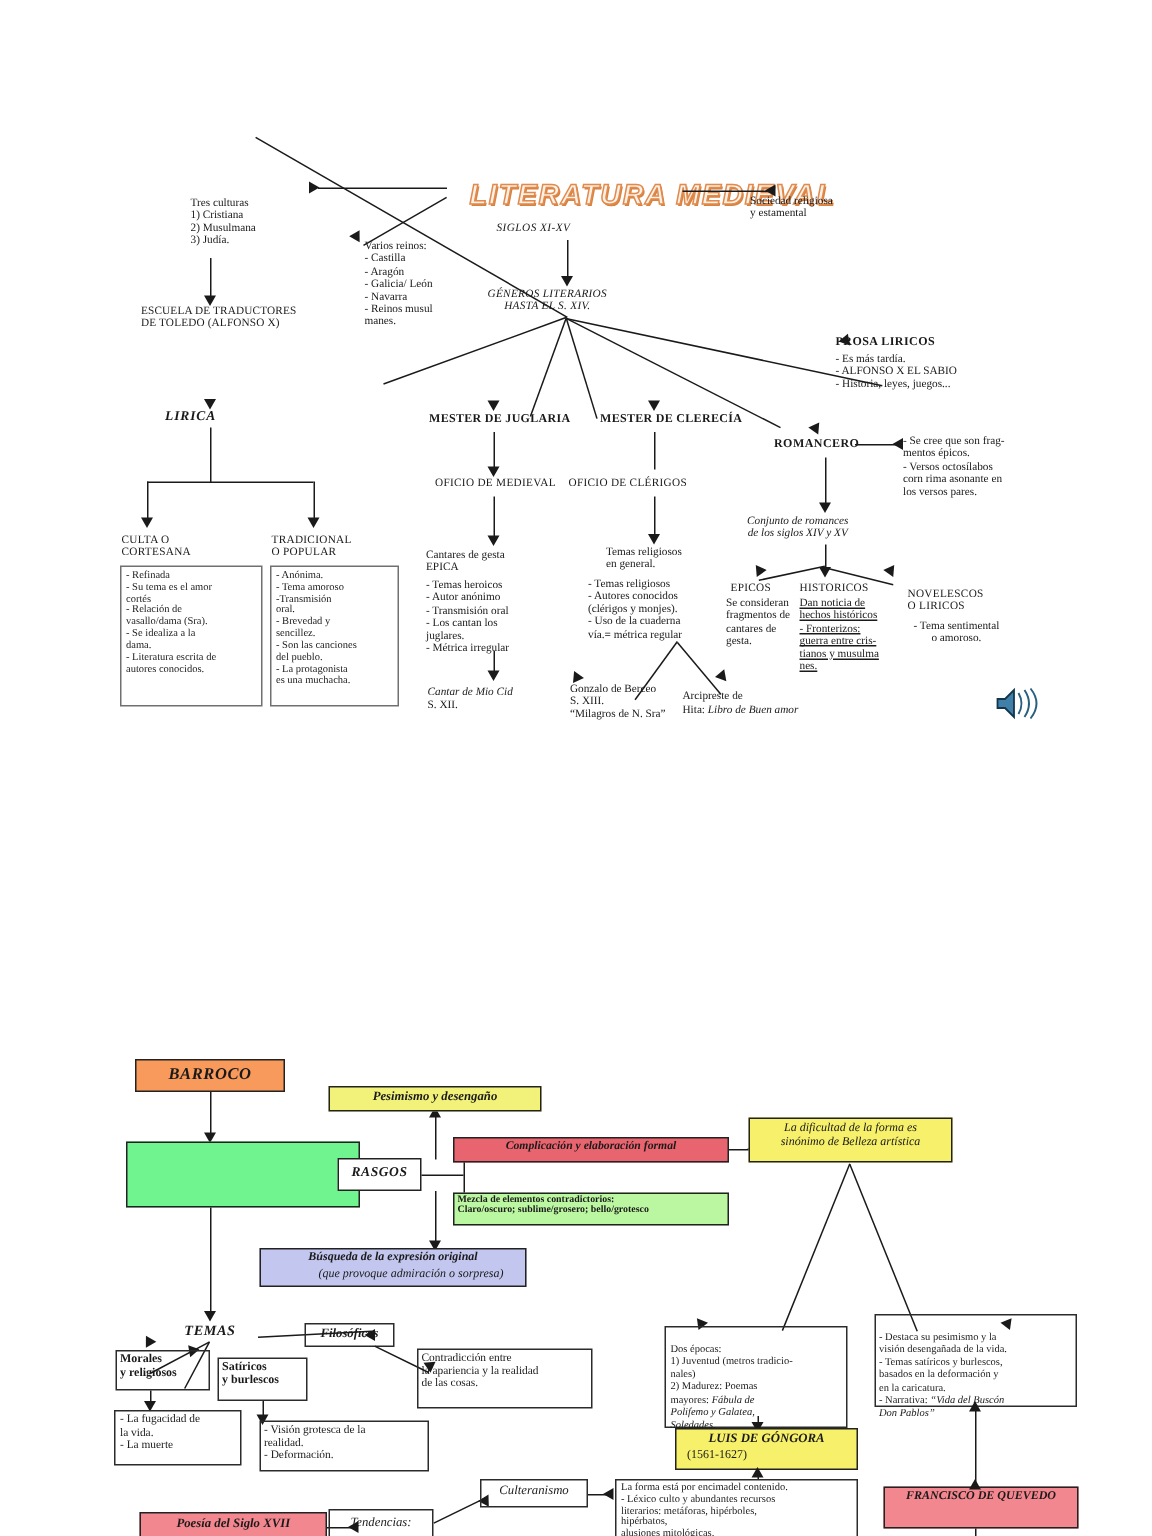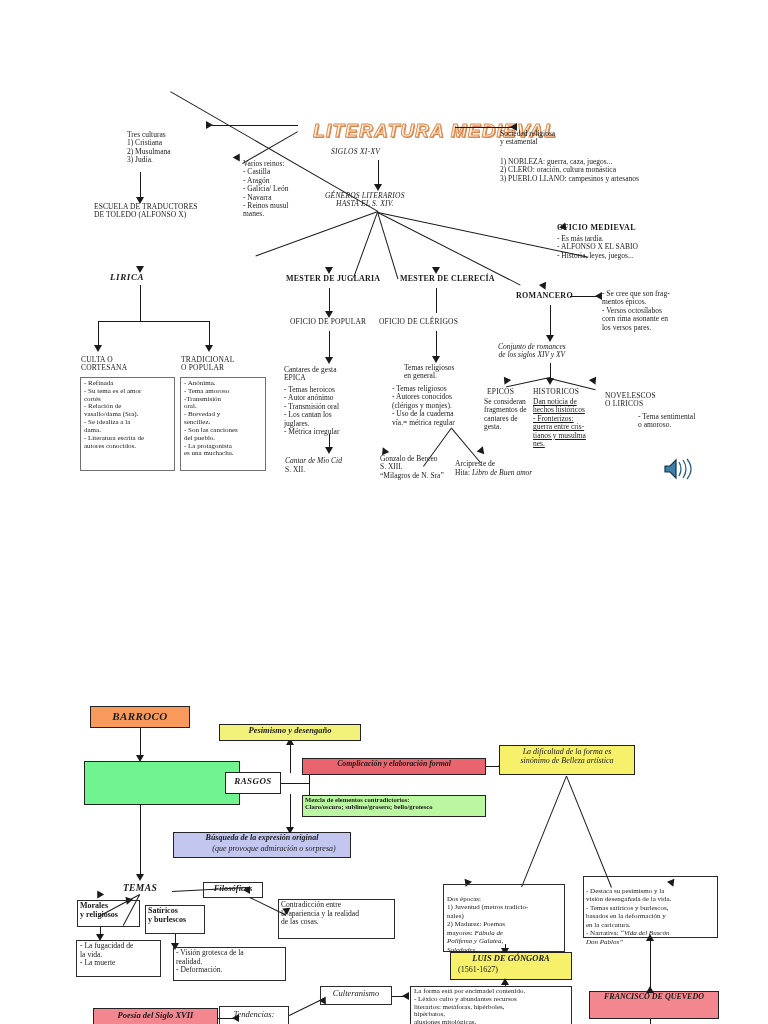--- a/index.html
+++ b/index.html
@@ -86,41 +86,38 @@
 - Galicia/ León
 - Navarra
 - Reinos musul
 manes.</div>
 
   <div class="ln hl" style="left:455px;top:127px;width:57px;"></div>
   <div class="ar ar-l" style="left:510px;top:123px;"></div>
 
   <div class="node t" style="left:500px;top:130px;font-size:7.5px;">Sociedad religiosa
 y estamental</div>
-  <div class="node t" style="left:500px;top:158px;font-size:7.5px;">1) NOBLEZA:  guerra, caza, juegos...
-2) CLERO:  oración, cultura monástica
-3) PUEBLO  LLANO:  campesinos  y artesanos</div>
 
   <div class="node ctr" style="left:331px;top:148px;font-size:7.5px;letter-spacing:.3px;">SIGLOS XI-XV</div>
 
   <div class="ln vl" style="left:378px;top:160px;height:27px;"></div>
   <div class="ar ar-d" style="left:374px;top:184px;"></div>
 
   <div class="node t ctr" style="left:325px;top:192px;font-size:7.5px;letter-spacing:.2px;">GÉNEROS  LITERARIOS
 HASTA  EL  S.  XIV.</div>
 
   <div class="dl" style="left:378px;top:212px;width:240px;transform:rotate(-150deg);"></div>
   <div class="dl" style="left:378px;top:212px;width:130px;transform:rotate(160deg);"></div>
   <div class="dl" style="left:378px;top:212px;width:70px;transform:rotate(110deg);"></div>
   <div class="dl" style="left:378px;top:212px;width:70px;transform:rotate(73deg);"></div>
   <div class="dl" style="left:378px;top:212px;width:160px;transform:rotate(27deg);"></div>
   <div class="dl" style="left:378px;top:212px;width:215px;transform:rotate(12deg);"></div>
 
   <div class="ar ar-l" style="left:559px;top:223px;transform:rotate(-10deg);"></div>
-  <div class="node b" style="left:557px;top:224px;font-size:8px;letter-spacing:.3px;">OFICIO  MEDIEVAL</div>
+  <div class="node b" style="left:557px;top:224px;font-size:8px;letter-spacing:.3px;">PROSA  LIRICOS</div>
   <div class="node t" style="left:557px;top:235px;font-size:7.5px;">- Es más tardía.
 - ALFONSO  X EL  SABIO
 - Historia, leyes, juegos...</div>
 
   <div class="ar ar-d" style="left:136px;top:266px;"></div>
   <div class="node b ctr" style="left:110px;top:272px;font-size:9px;letter-spacing:.6px;">LIRICA</div>
   <div class="ln vl" style="left:140px;top:285px;height:37px;"></div>
   <div class="ln hl" style="left:98px;top:321px;width:111px;"></div>
   <div class="ln vl" style="left:98px;top:321px;height:26px;"></div>
   <div class="ln vl" style="left:209px;top:321px;height:26px;"></div>
@@ -151,21 +148,21 @@
 sencillez.
 - Son las canciones
 del pueblo.
 - La  protagonista
 es una  muchacha.</div>
 
   <div class="ar ar-d" style="left:325px;top:267px;"></div>
   <div class="node b" style="left:286px;top:275px;font-size:8px;letter-spacing:.2px;">MESTER  DE  JUGLARIA</div>
   <div class="ln vl" style="left:329px;top:288px;height:25px;"></div>
   <div class="ar ar-d" style="left:325px;top:311px;"></div>
-  <div class="node" style="left:290px;top:318px;font-size:7.5px;letter-spacing:.2px;">OFICIO  DE  POPULAR</div>
+  <div class="node" style="left:290px;top:318px;font-size:7.5px;letter-spacing:.2px;">OFICIO  DE  MEDIEVAL</div>
   <div class="ln vl" style="left:329px;top:331px;height:28px;"></div>
   <div class="ar ar-d" style="left:325px;top:357px;"></div>
 
   <div class="node t" style="left:284px;top:366px;font-size:7.5px;">Cantares de gesta
         EPICA</div>
   <div class="node t" style="left:284px;top:386px;font-size:7.5px;">- Temas heroicos
 - Autor anónimo
 - Transmisión oral
 - Los cantan los
 juglares.
@@ -233,21 +230,21 @@
   <div class="node" style="left:533px;top:388px;font-size:7.5px;letter-spacing:.2px;">HISTORICOS</div>
   <div class="node t" style="left:533px;top:398px;font-size:7.5px;text-decoration:underline;">Dan noticia de
 hechos históricos
 - Fronterizos:
 guerra entre cris-
 tianos y musulma
 nes.</div>
 
   <div class="node t" style="left:605px;top:392px;font-size:7.5px;letter-spacing:.2px;">NOVELESCOS
 O LIRICOS</div>
-  <div class="node t" style="left:638px;top:413px;font-size:7.5px;">- Tema  sentimental
+  <div class="node t" style="left:609px;top:413px;font-size:7.5px;text-align:center;">- Tema  sentimental
 o amoroso.</div>
 
   <div class="spk" style="left:663px;top:457px;">
     <svg width="30" height="24" viewBox="0 0 30 24">
       <path d="M2 9 h5 l6 -6 v18 l-6 -6 H2 z" fill="#3f7fa8" stroke="#13364d" stroke-width="1.2"></path>
       <path d="M16 5 q4 7 0 14" fill="none" stroke="#2b5f80" stroke-width="1.3"></path>
       <path d="M20 3 q6 9 0 18" fill="none" stroke="#2b5f80" stroke-width="1.3"></path>
       <path d="M24 2 q8 10 0 20" fill="none" stroke="#2b5f80" stroke-width="1.3"></path>
     </svg>
   </div>

